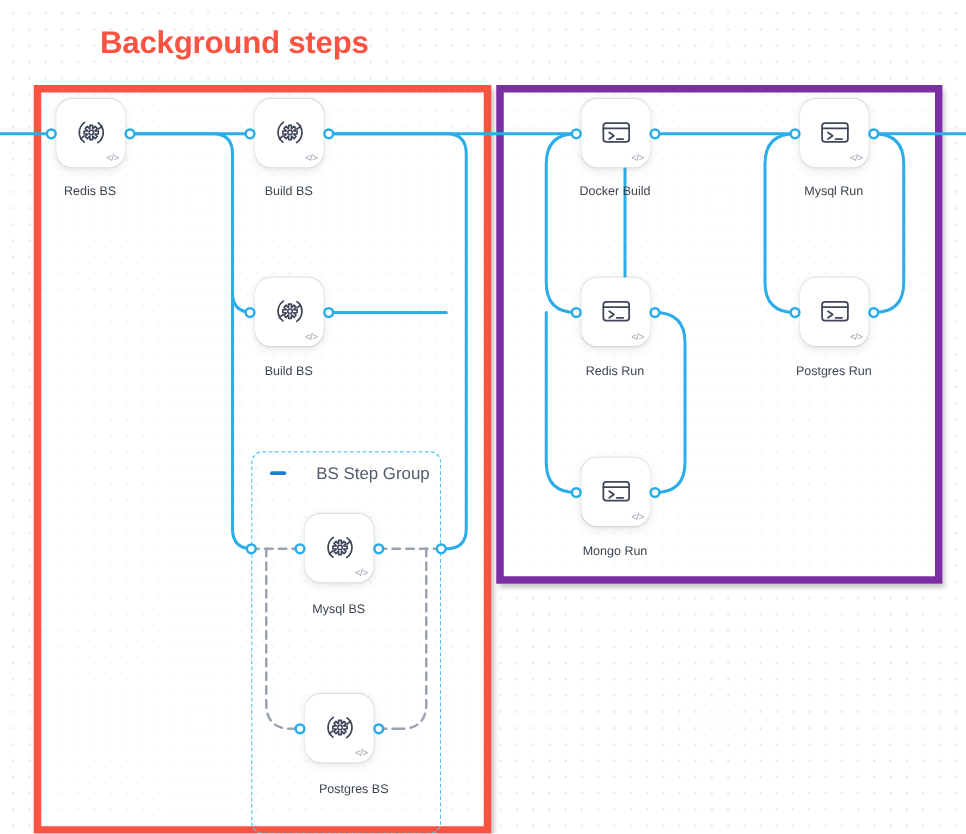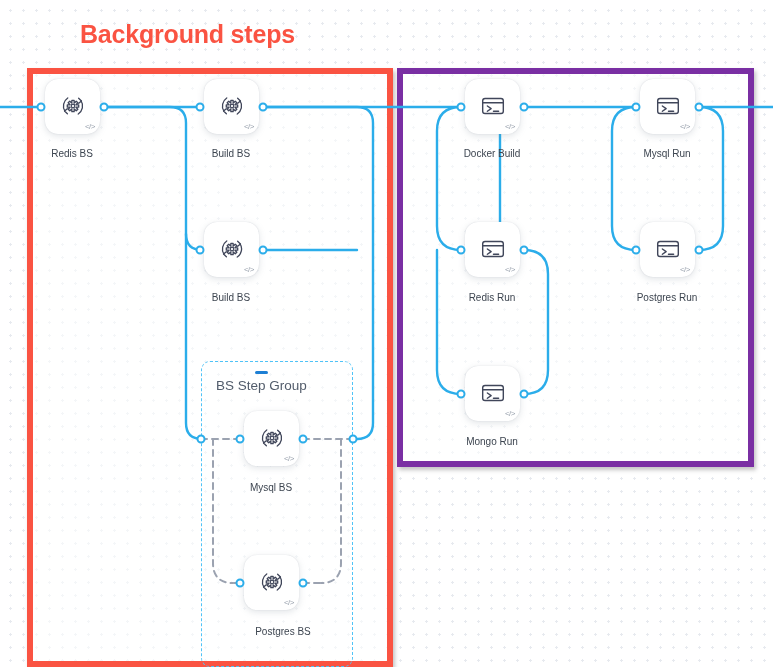--- a/index.html
+++ b/index.html
@@ -53,25 +53,24 @@
     border: 1.5px dashed #4fc3f7;
     border-radius: 9px;
     background: transparent;
   }
   .step-group-header {
     position: absolute;
     top: 9px;
     left: 14px;
     display: flex;
     align-items: center;
-    gap: 4px;
+    gap: 24px;
     font-size: 13.5px;
     color: #525c6b;
     white-space: nowrap;
-    flex-direction: column;
   }
   .collapse-icon {
     display: block;
     width: 13px;
     height: 3px;
     background: #1d7fd4;
     border-radius: 2px;
   }
 
   

